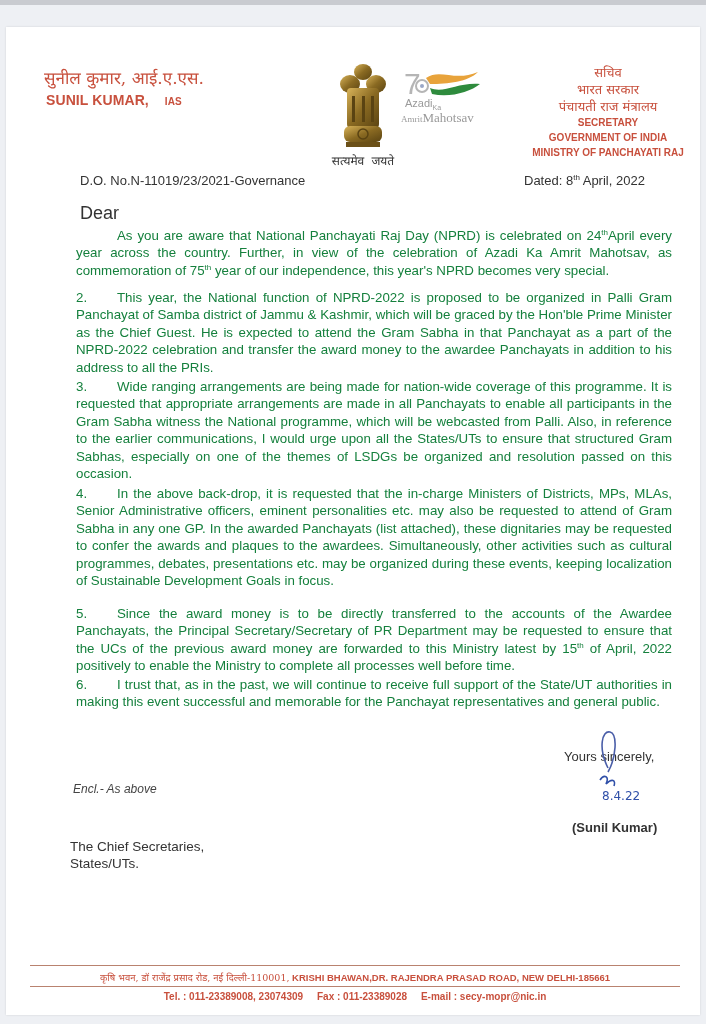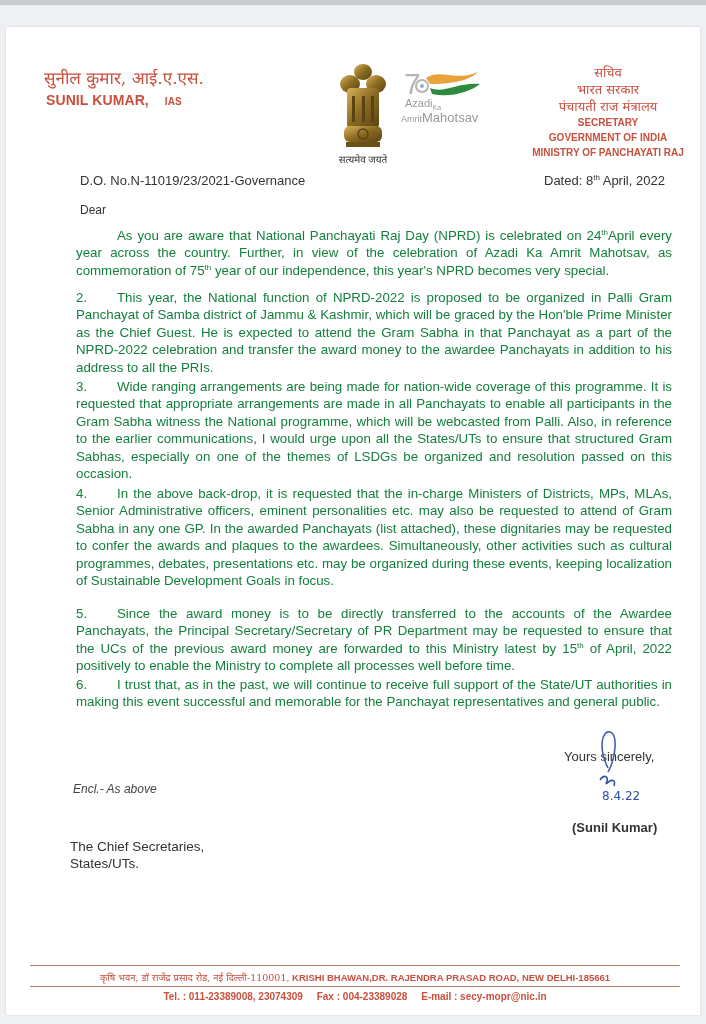--- a/index.html
+++ b/index.html
@@ -15,39 +15,39 @@
     position:absolute; left:6px; top:27px; width:694px; height:988px;
     background:#fff;
     box-shadow:0 0 2px rgba(0,0,0,0.12);
   }
   .abs { position:absolute; }
   .hname-hi { left:44px; top:66px; font-family:"DejaVu Serif", serif; font-size:17px; color:#c8503d; }
   .hname-en { left:46px; top:92px; font-size:14px; font-weight:bold; color:#c8503d; letter-spacing:0.1px; }
   .hname-en small { font-size:10px;padding-left:12px; }
 
   .emblem { left:338px; top:62px; width:50px; height:92px; }
-  .emblem-motto { left:330px; top:152px; width:66px; text-align:center; font-size:10px; font-family:Liberation Serif, serif; color:#333; }
+  .emblem-motto { left:330px; top:152px; width:66px; text-align:center; font-size:12px; font-family:Liberation Mono, monospace; color:#333; }
 
   .akam { left:400px; top:62px; width:105px; height:80px; }
   .akam-t1 { left:405px; top:97px; font-size:11px; color:#9a9a9a; }
   .akam-t1 sub { font-size:7px; }
-  .akam-t2 { left:401px; top:110px; font-size:9px; color:#9a9a9a; }
+  .akam-t2 { left:401px; top:110px; font-size:9px; color:#9a9a9a;font-family:Liberation Serif, serif; }
   .akam-t2 span { font-size:13px; }
 
   .rhead { left:508px; top:64px; width:200px; text-align:center; color:#c8503d; }
   .rhead .hi { font-family:"DejaVu Serif", serif; font-size:13px; line-height:17px; }
   .rhead .en { font-size:10px; font-weight:bold; line-height:15px; }
   .rhead .en:first-of-type { margin-top:3px; }
 
   .dono { left:80px; top:173px; font-size:13px; color:#333; }
-  .dated { left:544px; top:173px; font-size:13px; color:#333; }
+  .dated { left:524px; top:173px; font-size:13px; color:#333; }
   sup { font-size:8px; line-height:0; }
 
   .body-text { left:76px; width:596px; font-size:13.3px; line-height:17.4px; text-align:justify; color:#15803d; }
-  .dear { left:80px; top:203px; font-size:12px; color:#333; }
+  .dear { left:80px; top:203px; font-size:18px; color:#333; }
   .indent { text-indent:41px; }
   .pnum { display:inline-block; width:41px; text-indent:0; }
 
   .closing { left:564px; top:749px; font-size:13px; color:#333; }
   .signame { left:572px; top:808px; font-size:13px; font-weight:bold; color:#333;margin-top:12px; }
   .sig { left:590px; top:728px; width:80px; height:80px; }
   .encl { left:73px; top:782px; font-size:12px; font-style:italic; color:#444; }
   .addr { left:70px; top:838px; font-size:13.5px; font-weight:normal; line-height:17px; color:#333; }
 
   .fline1 { left:30px; top:965px; width:650px; height:1px; background:#b9826f; }
@@ -129,13 +129,13 @@
 <div class="abs encl">Encl.- As above</div>
 
 <div class="abs addr">
   <div>The Chief Secretaries,</div>
   <div>States/UTs.</div>
 </div>
 
 <div class="abs fline1"></div>
 <div class="abs faddr"><span class="hi">कृषि भवन, डॉ राजेंद्र प्रसाद रोड, नई दिल्ली-110001,</span><span> KRISHI BHAWAN,DR. RAJENDRA PRASAD ROAD, NEW DELHI-185661</span></div>
 <div class="abs fline2"></div>
-<div class="abs fcontact">Tel. : 011-23389008, 23074309     Fax : 004-23389028     E-mail : secy-mopr@nic.in</div>
+<div class="abs fcontact">Tel. : 011-23389008, 23074309     Fax : 011-23389028     E-mail : secy-mopr@nic.in</div>
 
 </body></html>

